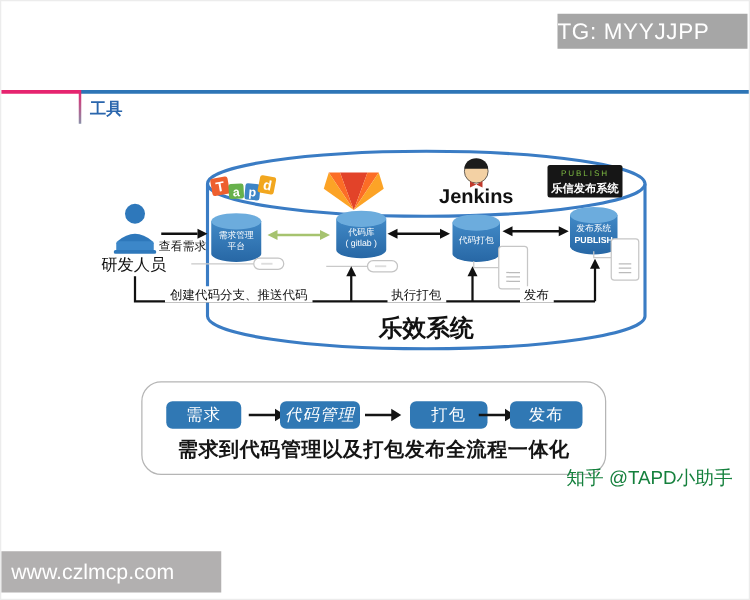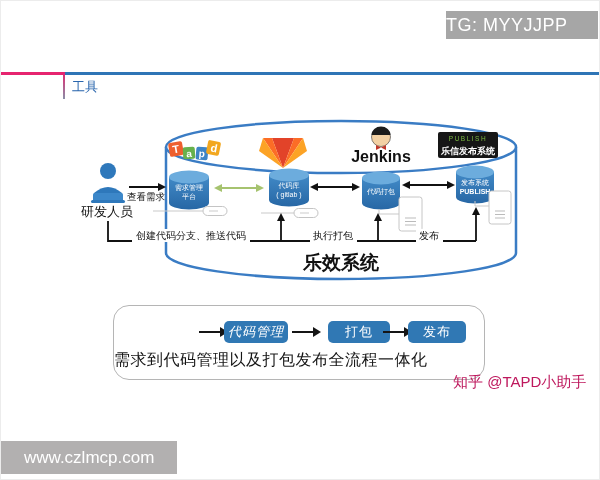--- a/index.html
+++ b/index.html
@@ -13,49 +13,49 @@
     position:absolute; left:445px; top:10px; width:152px; height:28px;
     background:#a6a6a6; color:#ffffff; font-size:18px; line-height:28px;
     box-sizing:border-box; letter-spacing:0.5px;
   }
   
   .rule-pink { position:absolute; left:0; top:71px; width:63px; height:3px; background:#e6246f; }
   .rule-blue { position:absolute; left:63px; top:71px; width:537px; height:3px; background:#2e75b6; }
   .rule-tick { position:absolute; left:62px; top:71px; width:2px; height:27px;
                background:linear-gradient(#e6246f,#8a8fa8); }
   .section-label {
-    position:absolute; left:71px; top:77px; color:#2a66ad; font-size:13px; font-weight:normal;
+    position:absolute; left:71px; top:77px; color:#2a66ad; font-size:13px; font-weight:bold;
   }
   
   .diagram-svg { position:absolute; left:0; top:0; width:600px; height:480px; }
   svg text { font-family:"Liberation Sans", sans-serif; }
   
   .flow-panel {
     position:absolute; left:112px; top:304px; width:372px; height:75px;
     border:1.5px solid #b5b5b5; border-radius:16px; box-sizing:border-box; background:#fff;
   }
   .flow-step {
     position:absolute; top:15px; height:22px; background:#3078b4; border-radius:5px;
     color:#ffffff; font-size:13px; line-height:22px; text-align:center; letter-spacing:1px;
   }
   .flow-arrow { position:absolute; top:25px; width:22px; height:2px; background:#151515; }
   .flow-arrow::after {
     content:''; position:absolute; right:-7px; top:-4px;
     border-left:8px solid #151515; border-top:5px solid transparent; border-bottom:5px solid transparent;
   }
   .flow-caption {
-    position:absolute; left:0; top:44px; width:100%; 
-    font-size:16px; font-weight:normal; color:#151515; letter-spacing:0.5px;
+    position:absolute; left:0; top:44px; width:100%; text-align:center;
+    font-size:16px; font-weight:bold; color:#151515; letter-spacing:0.5px;
   }
   .zhihu-watermark {
-    position:absolute; left:452px; top:372px; color:#be185d; font-size:15px; white-space:nowrap;
+    position:absolute; left:452px; top:372px; color:#15803d; font-size:15px; white-space:nowrap;
   }
   .site-watermark {
     position:absolute; left:0; top:440px; width:176px; height:33px; background:#b2b0b0;
-    color:#ffffff; font-size:17px; line-height:33px; padding-left:23px; box-sizing:border-box;
+    color:#ffffff; font-size:17px; line-height:33px; padding-left:8px; box-sizing:border-box;
   }
 </style>
 </head>
 <body>
 
 <div id="stage">
 
   <div class="tg-badge">TG: MYYJJPP</div>
 
   <div class="rule-pink"></div>
@@ -214,20 +214,21 @@
       <rect x="415" y="228" width="27" height="13"></rect>
     </g>
     <text x="190" y="238" text-anchor="middle" font-size="10" fill="#111">创建代码分支、推送代码</text>
     <text x="332" y="238" text-anchor="middle" font-size="10" fill="#111">执行打包</text>
     <text x="428" y="238" text-anchor="middle" font-size="10" fill="#111">发布</text>
 
     <text x="340" y="268" text-anchor="middle" font-size="19" font-weight="bold" fill="#111">乐效系统</text>
   </svg>
 
   <div class="flow-panel">
+    <div class="flow-step" style="left:19px; width:60px;">需求</div>
     <div class="flow-arrow" style="left:85px;"></div>
     <div class="flow-step" style="left:110px; width:64px;font-style:italic;">代码管理</div>
     <div class="flow-arrow" style="left:178px;"></div>
     <div class="flow-step" style="left:214px; width:62px;">打包</div>
     <div class="flow-arrow" style="left:269px;"></div>
     <div class="flow-step" style="left:294px; width:58px;">发布</div>
     <div class="flow-caption">需求到代码管理以及打包发布全流程一体化</div>
   </div>
 
   <div class="zhihu-watermark">知乎 @TAPD小助手</div>

